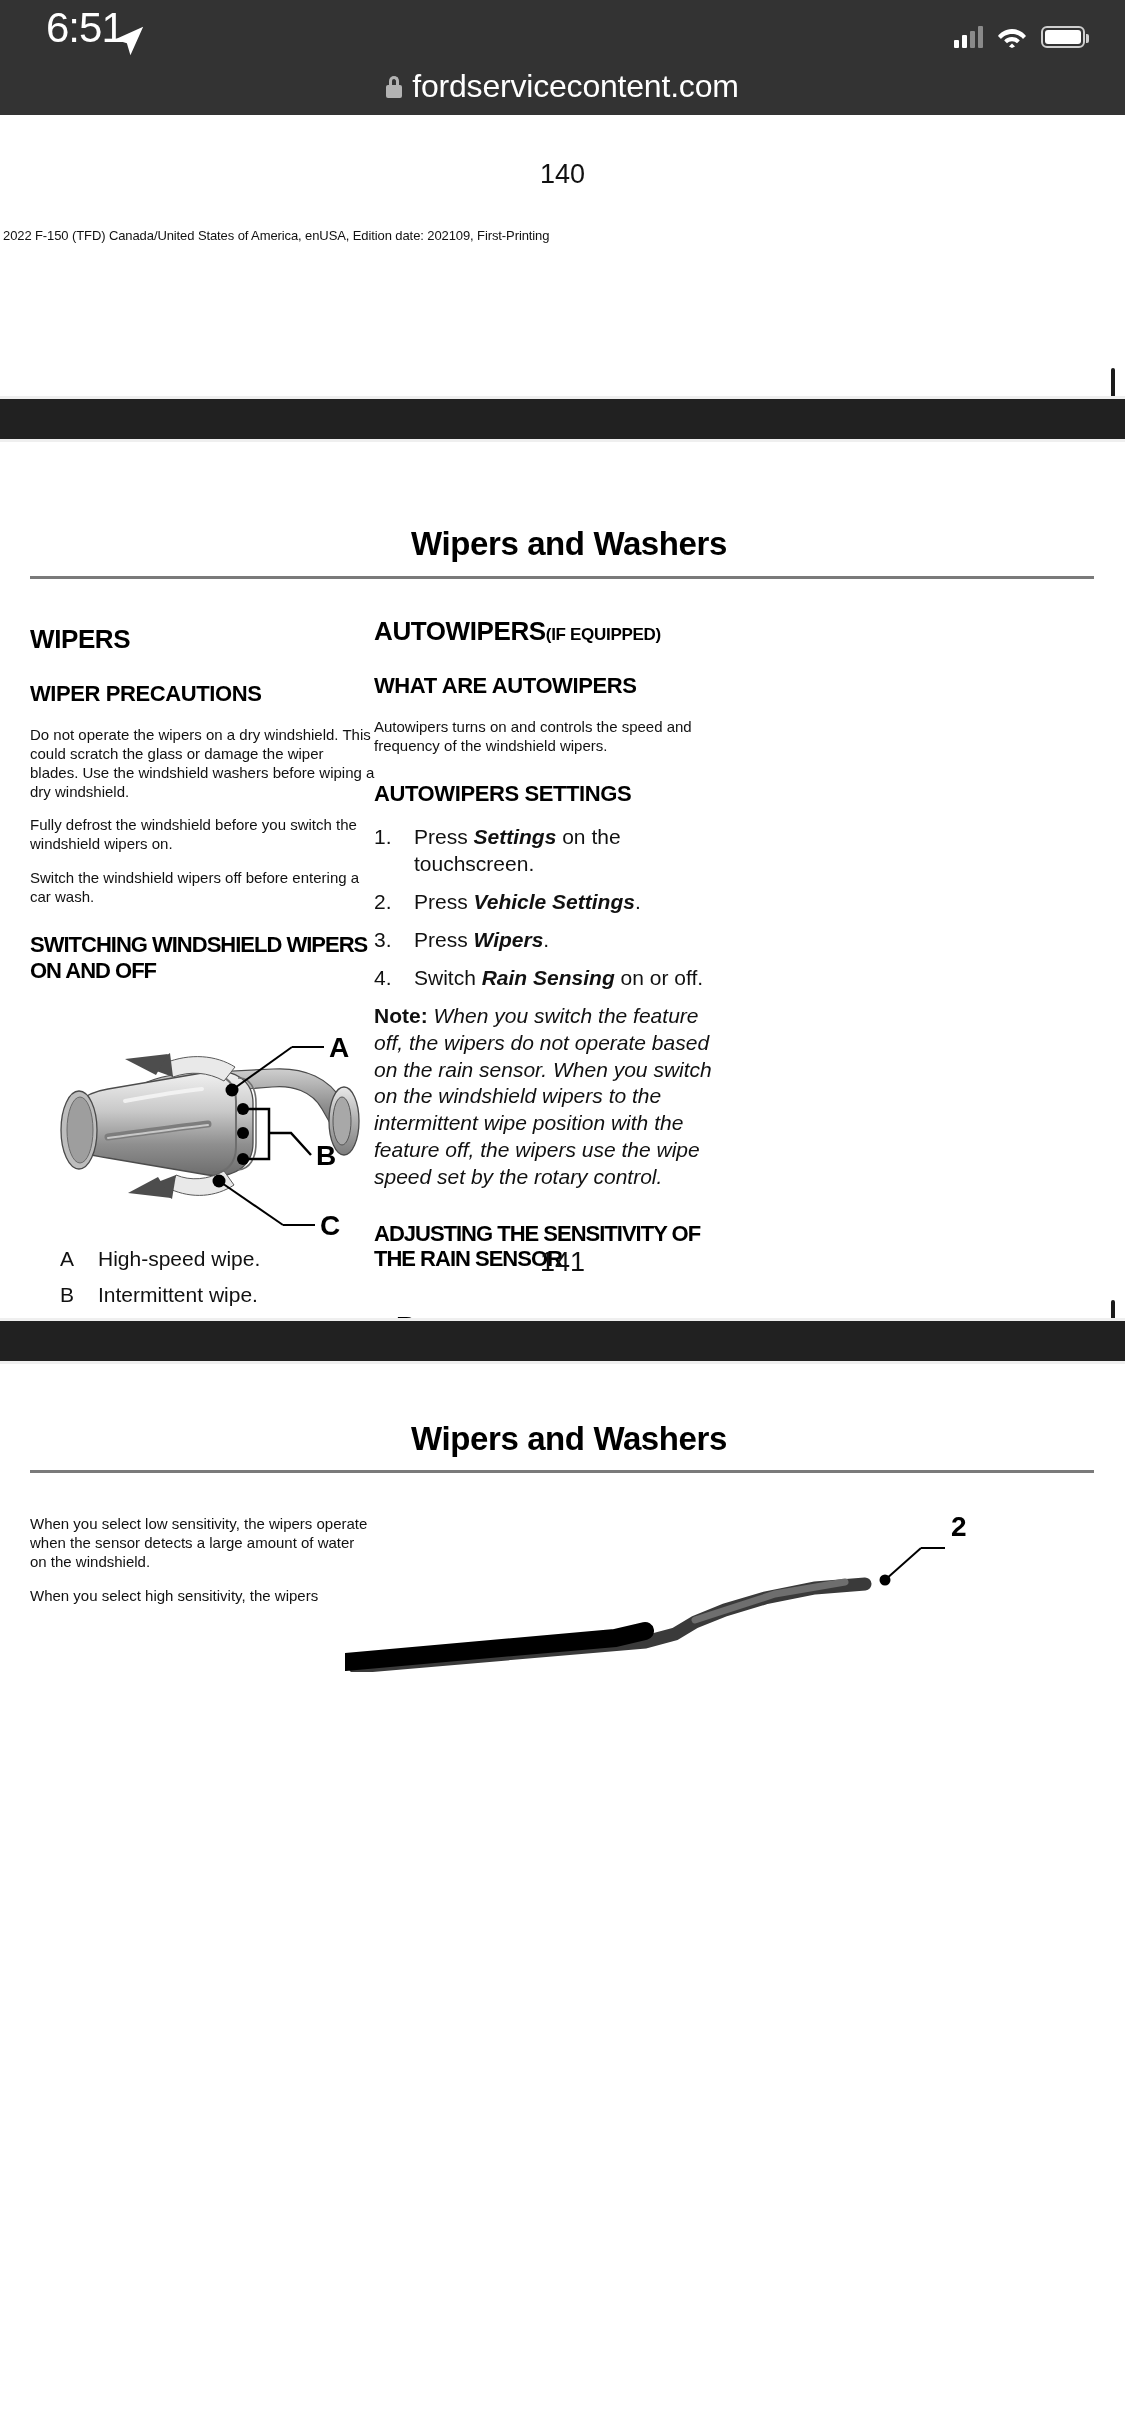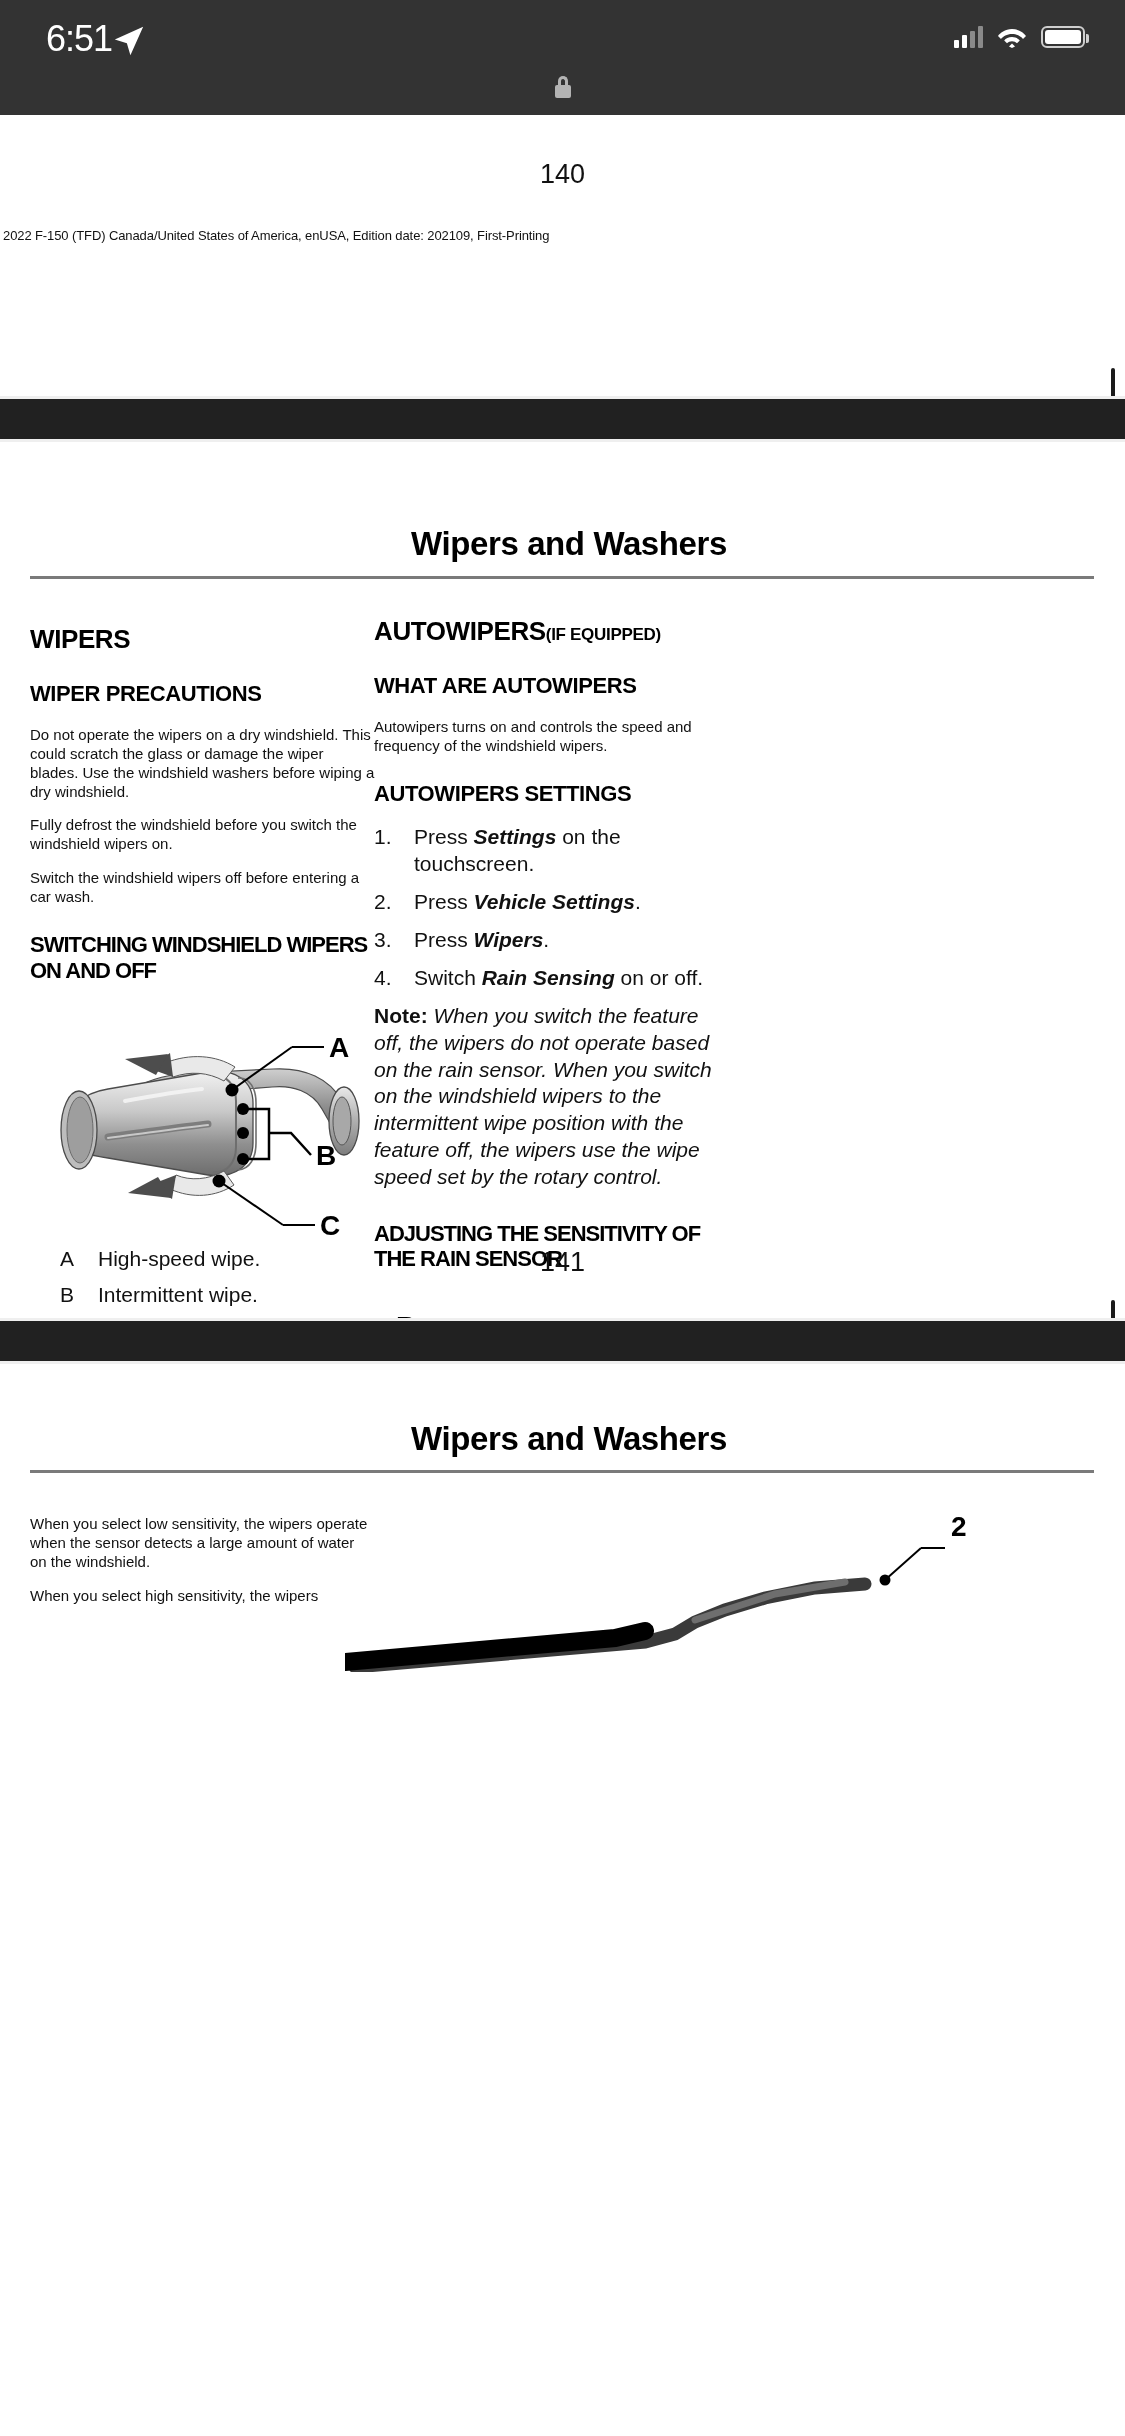--- a/index.html
+++ b/index.html
@@ -10,22 +10,22 @@
     overflow:hidden;
   }
   #root{ position:relative; width:1125px; height:2436px; background:#fff; }
 
   
   .statusbar{
     position:absolute; left:0; top:0; width:1125px; height:115px;
     background:#333333;
   }
   .sb-time{
-    position:absolute; left:46px; top:18px;
-    color:#fff; font-size:36px; font-weight:400; letter-spacing:-1px;
+    position:absolute; left:46px; top:4px;
+    color:#fff; font-size:42px; font-weight:400; letter-spacing:-1px;
     font-family:"Liberation Sans", sans-serif;
   }
   .sb-loc{ position:absolute; left:112px; top:24px; width:34px; height:34px; }
   .sb-right{ position:absolute; right:40px; top:26px; display:flex; align-items:center; gap:14px; }
   .bars{ display:flex; align-items:flex-end; gap:3px; height:22px; }
   .bars i{ display:block; width:5px; background:#fff; border-radius:1px; }
   .bars i.b1{ height:8px; }
   .bars i.b2{ height:13px; }
   .bars i.b3{ height:17px; background:#8a8a8a; }
   .bars i.b4{ height:22px; background:#8a8a8a; }
@@ -118,20 +118,21 @@
       <div class="batt">
           <i></i>
         </div>
     </div>
 
     <div class="urlbar">
       <span class="lock">
         <span class="shk"></span>
           <span class="body"></span>
       </span>
+      <span class="url">fordservicecontent.com</span>
     </div>
   </div>
 
   <div class="page" style="top:115px; height:283px;">
     <div class="pagenum" style="position:absolute; left:0; top:44px;">140</div>
     <div class="footnote" style="position:absolute; left:3px; top:113px;">2022 F-150 (TFD) Canada/United States of America, enUSA, Edition date: 202109, First-Printing</div>
   </div>
 
   <div class="scroll-tick" style="top:368px; height:30px;"></div>
   <div class="gap-sep" style="top:396px;"></div>

